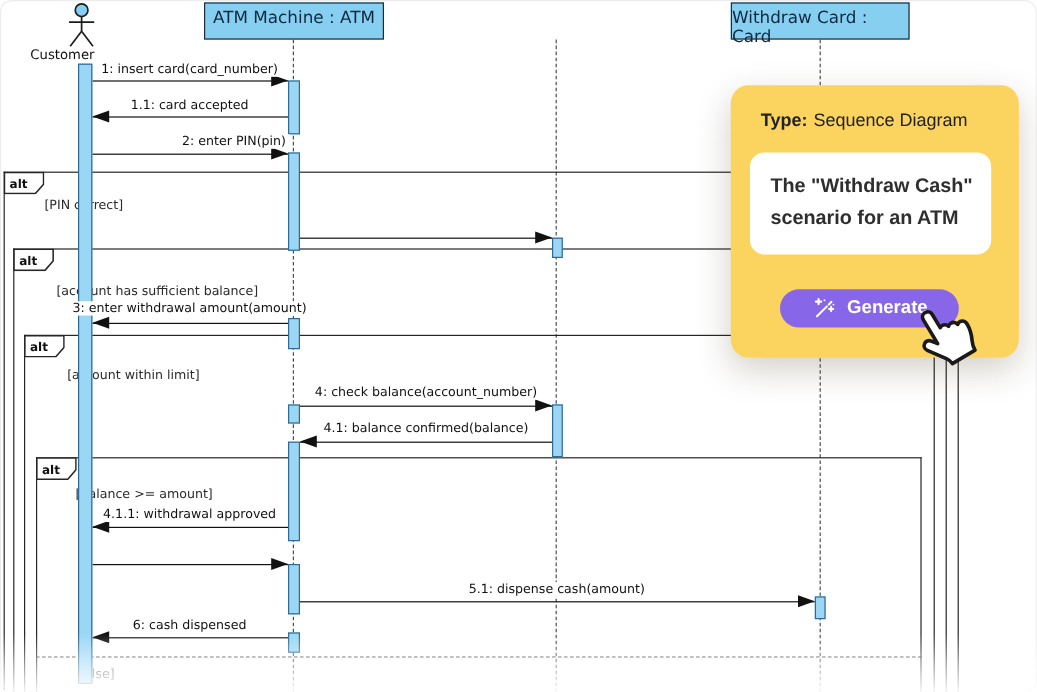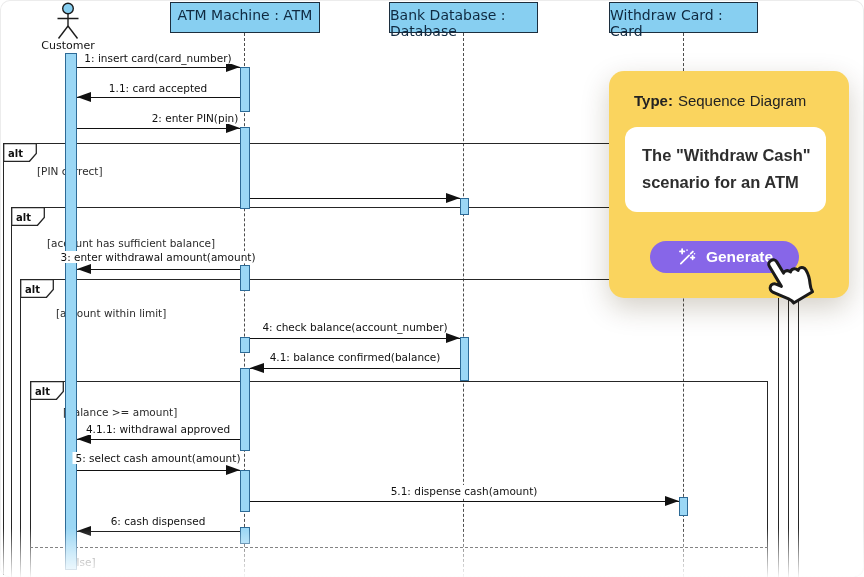--- a/index.html
+++ b/index.html
@@ -125,38 +125,34 @@
   <div class="bar" style="left:460px;top:337px;width:9px;height:44px;"></div>
   <div class="bar" style="left:679px;top:497px;width:9px;height:19px;"></div>
 
   <div class="mlabel" style="left:158px;top:52px;">1: insert card(card_number)</div>
   <div class="mlabel" style="left:158px;top:82px;">1.1: card accepted</div>
   <div class="mlabel" style="left:158px;top:112px;margin-left:37px;">2: enter PIN(pin)</div>
   <div class="mlabel" style="left:158px;top:251px;">3: enter withdrawal amount(amount)</div>
   <div class="mlabel" style="left:355px;top:321px;">4: check balance(account_number)</div>
   <div class="mlabel" style="left:355px;top:351px;">4.1: balance confirmed(balance)</div>
   <div class="mlabel" style="left:158px;top:423px;">4.1.1: withdrawal approved</div>
-  <div class="mlabel" style="left:158px;top:452px;">5: select cash amount(amount)</div>
   <div class="mlabel" style="left:464px;top:485px;">5.1: dispense cash(amount)</div>
   <div class="mlabel" style="left:158px;top:515px;">6: cash dispensed</div>
 
   <svg style="position:absolute;left:50px;top:1px;z-index:5;" width="36" height="39" viewBox="0 0 36 39">
     <circle cx="18" cy="7.5" r="5.3" fill="#87CFF1" stroke="#1c1c1c" stroke-width="1.4"></circle>
     <line x1="18" y1="12.8" x2="18" y2="25" stroke="#1c1c1c" stroke-width="1.4"></line>
     <line x1="7.5" y1="17.5" x2="28.5" y2="17.5" stroke="#1c1c1c" stroke-width="1.4"></line>
     <line x1="18" y1="25" x2="8.5" y2="37.5" stroke="#1c1c1c" stroke-width="1.4"></line>
     <line x1="18" y1="25" x2="27.5" y2="37.5" stroke="#1c1c1c" stroke-width="1.4"></line>
   </svg>
-  <div class="actor-label" style="left:30px;top:39px;width:76px;">Customer</div>
+  <div class="actor-label" style="left:14px;top:39px;width:76px;">Customer</div>
 
   <div class="hdr" style="left:170px;top:2px;width:150px;">
     <span>ATM Machine : ATM</span>
-  </div>
-  <div class="hdr" style="left:389px;top:2px;width:149px;">
-    <span>Bank Database : Database</span>
   </div>
   <div class="hdr" style="left:609px;top:2px;width:149px;">
     <span>Withdraw Card : Card</span>
   </div>
 
   <div id="fade"></div>
 
   <div id="ai-card">
     <div id="type-line">
       <b>Type:</b><span>Sequence Diagram</span>

